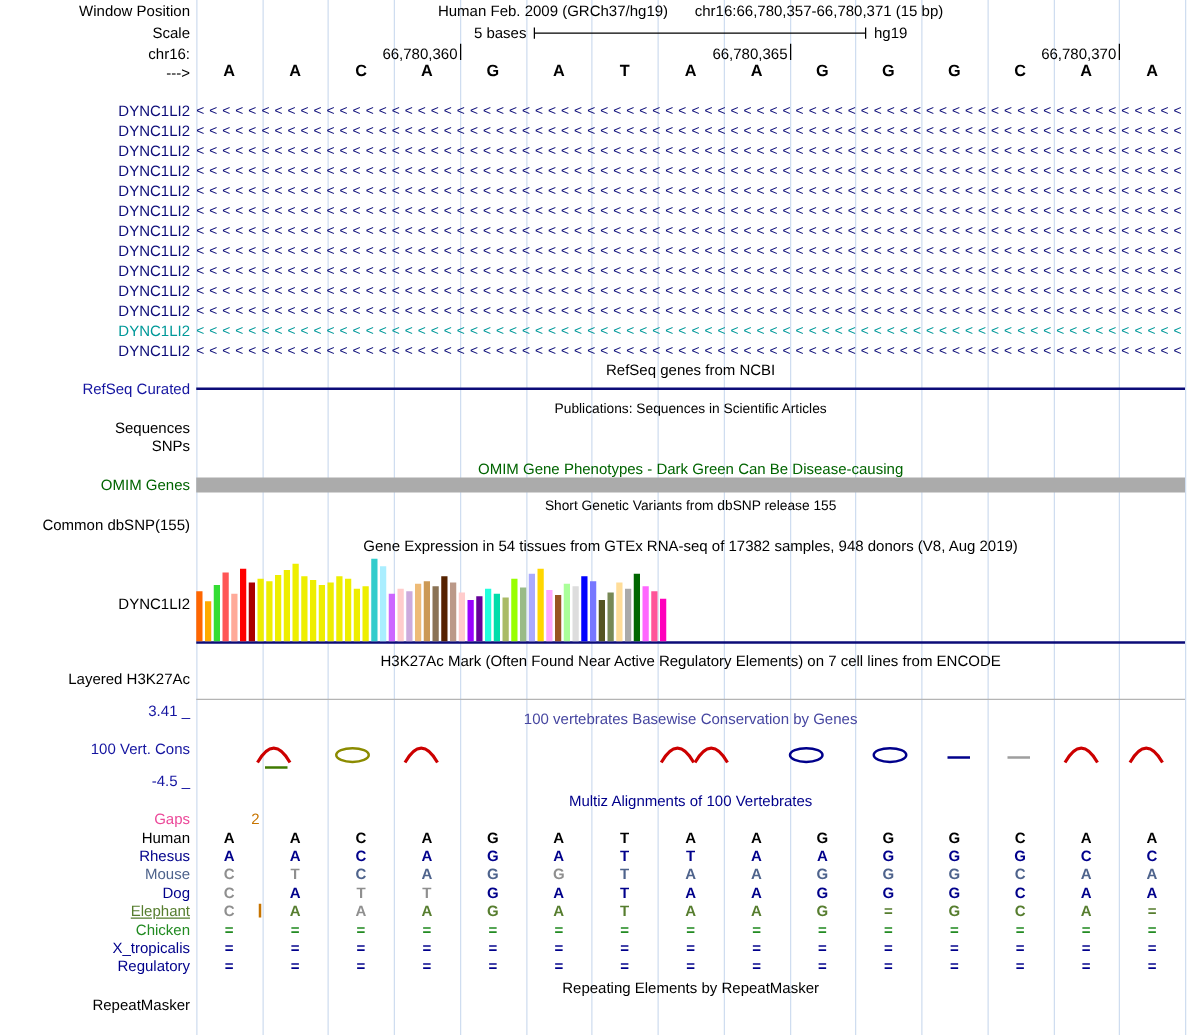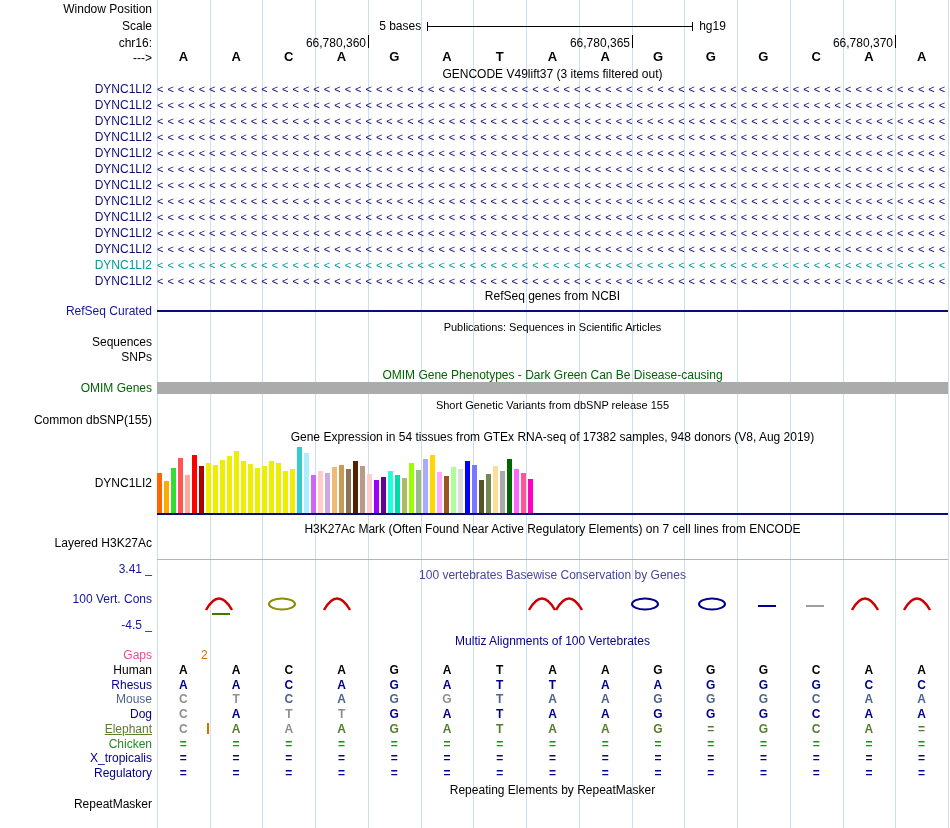--- a/index.html
+++ b/index.html
@@ -16,32 +16,35 @@
   .scalewrap{top:19px;left:157px;width:791px;height:14px;display:flex;justify-content:center;align-items:center;gap:6px}
   .scalebar{width:264px;height:9px;border-left:1px solid #000;border-right:1px solid #000;
     background:linear-gradient(#000,#000) center/100% 1px no-repeat}
 </style>
 </head>
 <body>
 
 <div id="browser">
 
   <div class="lbl" style="top:2px">Window Position</div>
+  <div class="ctitle" style="top:2px">
+    <span>Human Feb. 2009 (GRCh37/hg19)</span>
+    <span style="margin-left:18px">chr16:66,780,357-66,780,371 (15 bp)</span>
+  </div>
 
   <div class="lbl" style="top:19px">Scale</div>
   <div class="scalewrap">
     <span>5 bases</span>
     <div class="scalebar"></div>
     <span>hg19</span>
   </div>
 
   <div class="lbl" style="top:36px">chr16:</div>
   <div class="lbl" style="top:51px">---&gt;</div>
 
-  <div class="ctitle" style="top:67px">GENCODE V49lift37 (3 items filtered out)</div>
 
   <div class="ctitle" style="top:289px">RefSeq genes from NCBI</div>
   <div class="lbl blue" style="top:304px">RefSeq Curated</div>
   <div style="left:157px;top:310px;width:791px;height:2px;background:#0C0C78"></div>
 
   <div class="ctitle small" style="top:321px">Publications: Sequences in Scientific Articles</div>
   <div class="lbl" style="top:335px">Sequences</div>
   <div class="lbl" style="top:350px">SNPs</div>
 
   <div class="ctitle green" style="top:368px">OMIM Gene Phenotypes - Dark Green Can Be Disease-causing</div>

